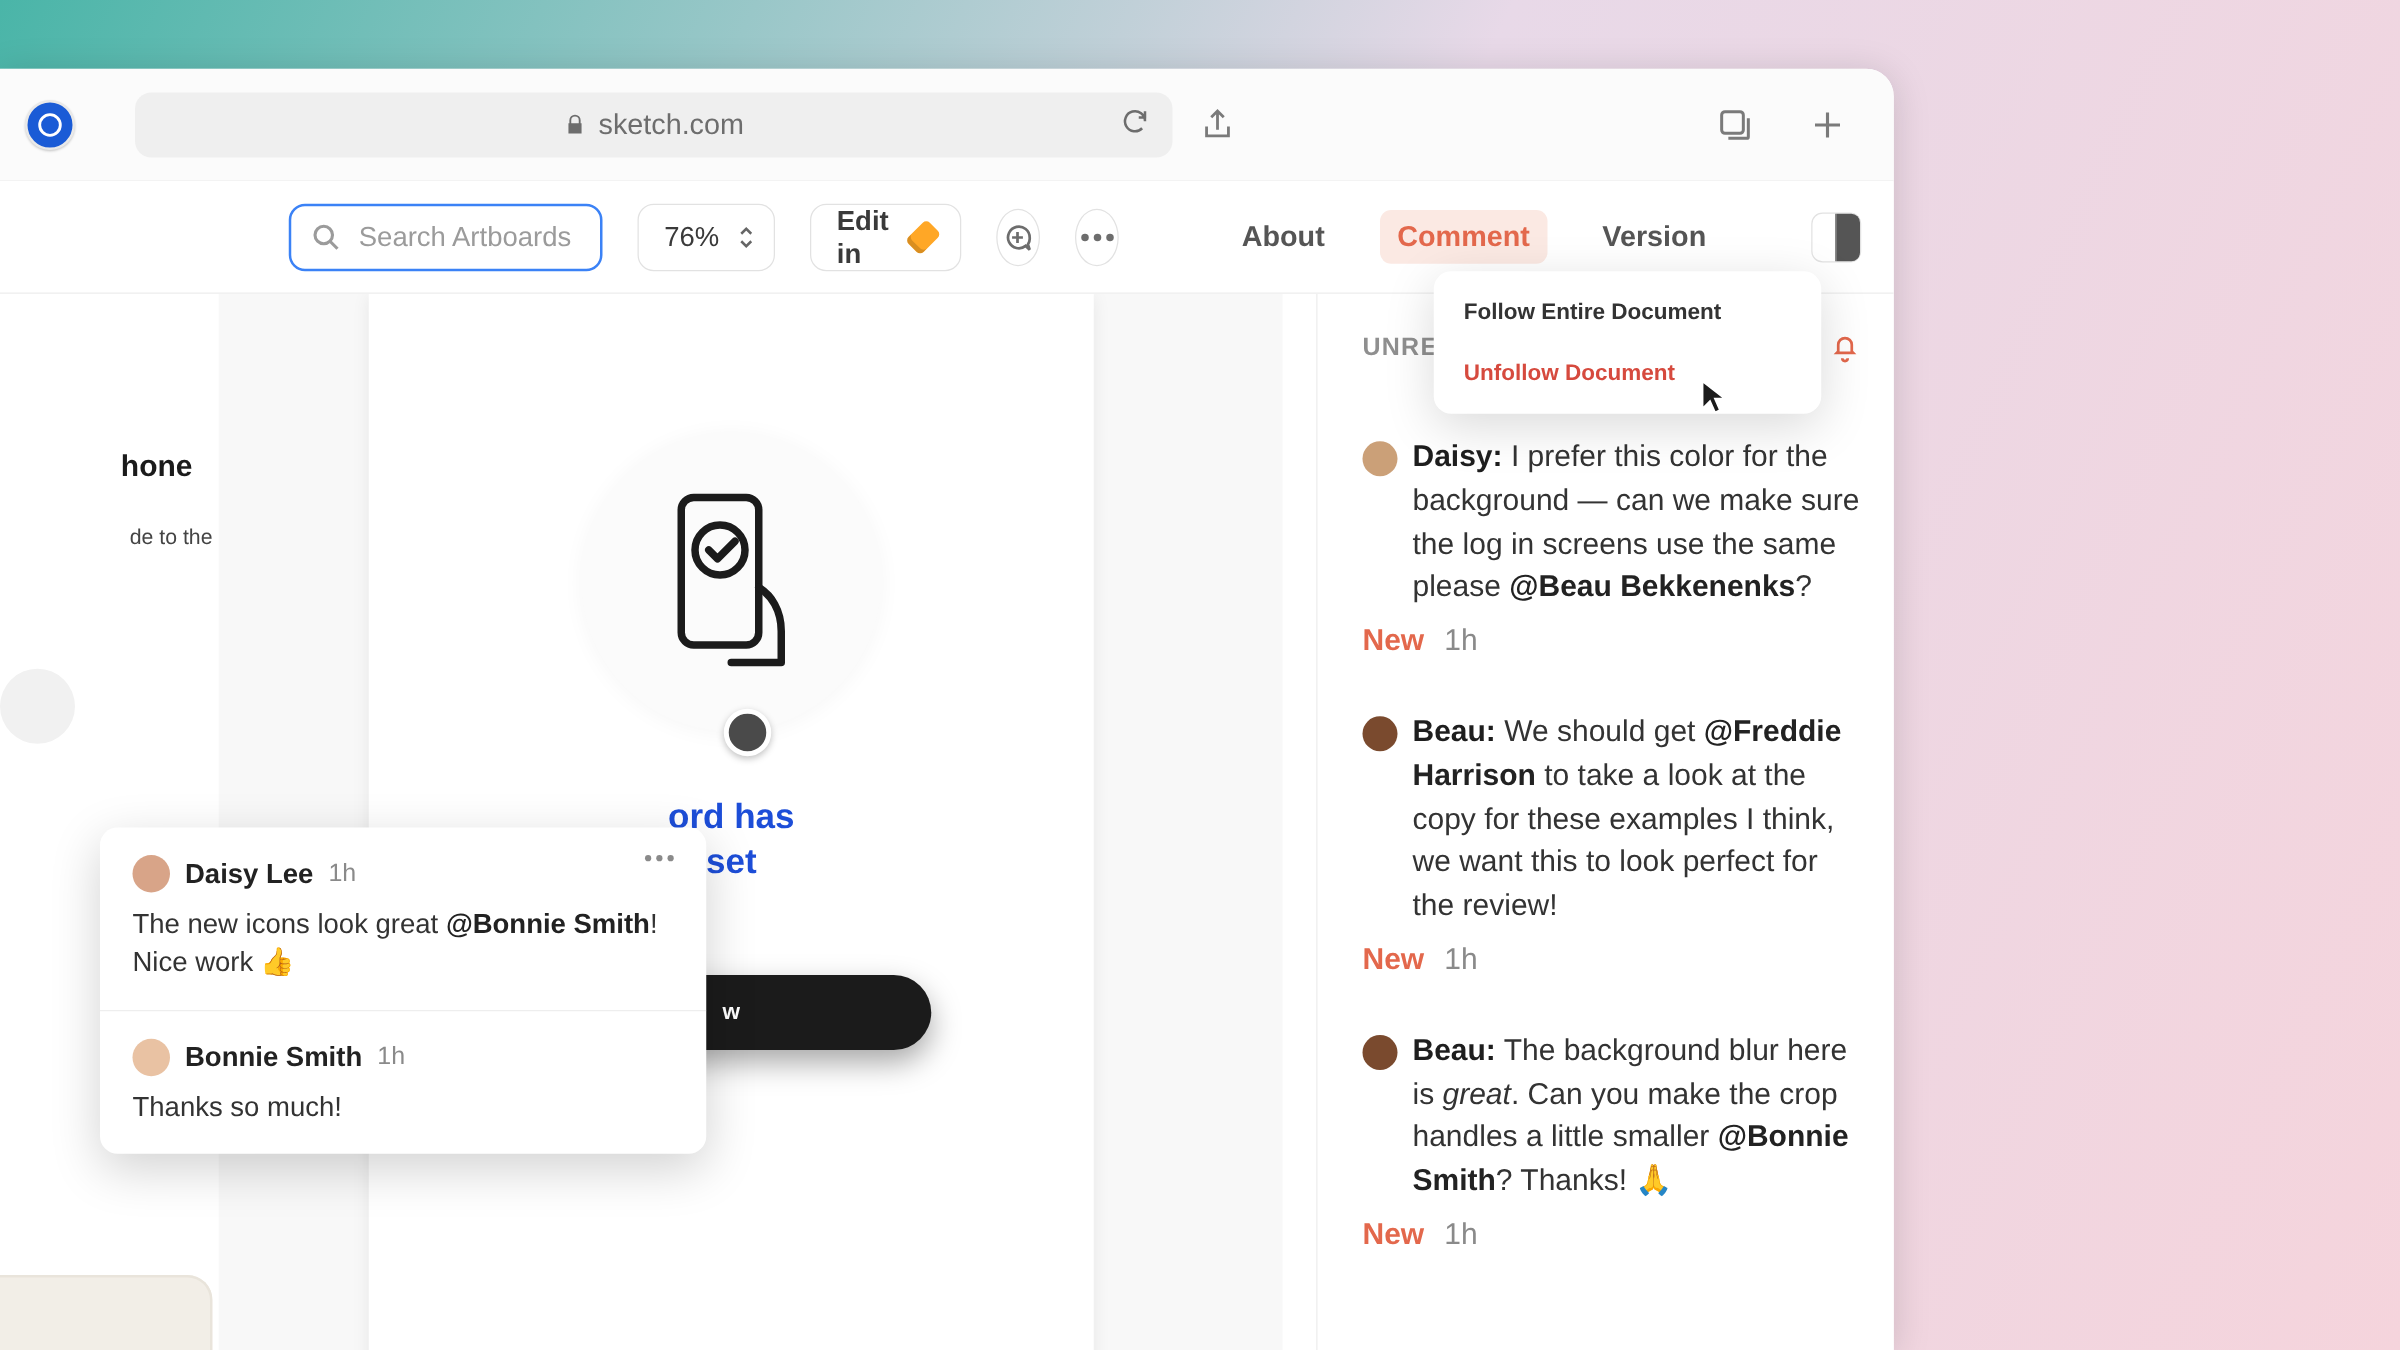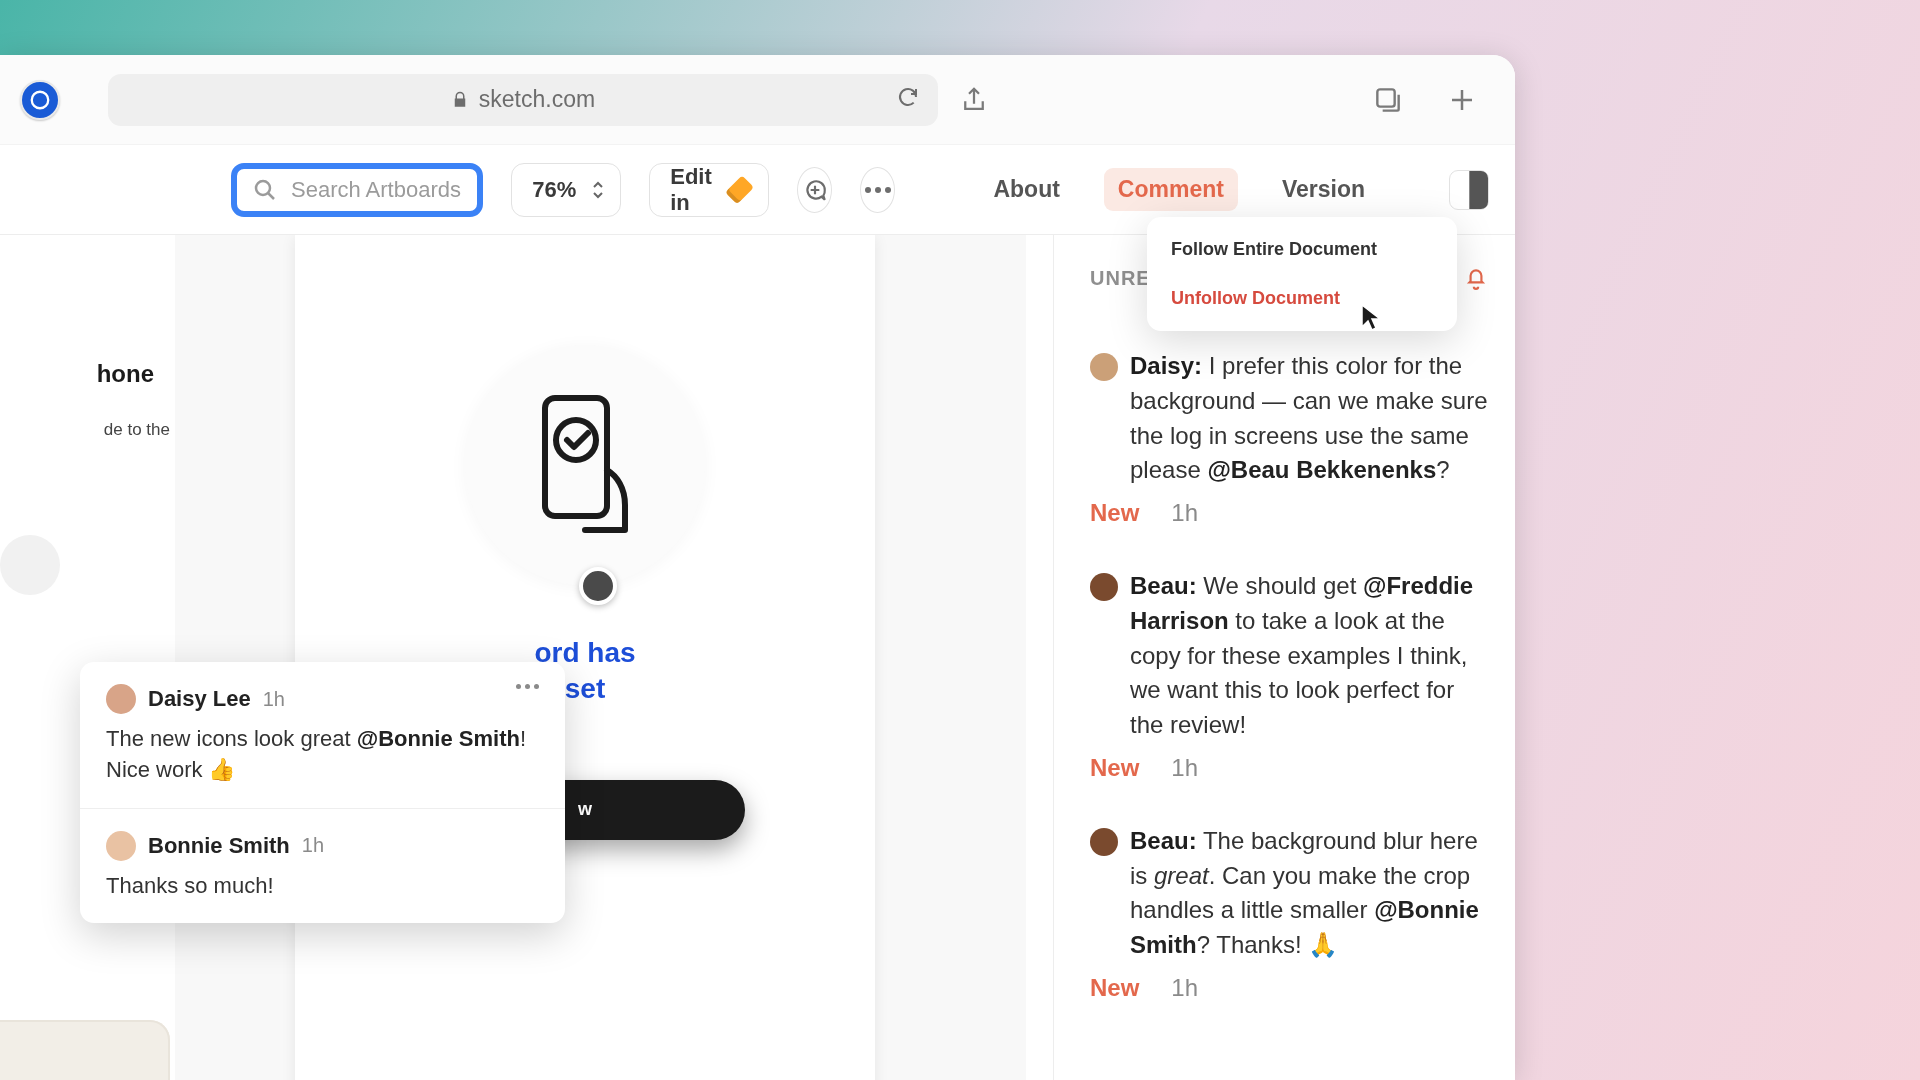--- a/index.html
+++ b/index.html
@@ -68,38 +68,38 @@
     align-items: center;
     padding: 0 26px;
     gap: 28px;
     background: #ffffff;
     border-bottom: 1px solid #ededed;
     z-index: 5;
   }
   .search-box {
     width: 320px;
     height: 54px;
-    border: 6px solid #3b82f6;
+    border: 2px solid #3b82f6;
     border-radius: 13px;
     display:flex; align-items:center;
     padding: 0 16px;
     gap: 14px;
     color: #9b9b9b;
     font-size: 22px;
     margin-left: 205px;
   }
   .zoom-box {
     height: 54px;
     border: 1px solid #e2e2e2;
     border-radius: 13px;
     display:flex; align-items:center;
     padding: 0 14px 0 20px;
     gap: 14px;
     font-size: 22px;
-    font-weight: 700;
+    font-weight: 400;
     color: #3a3a3a;
   }
   .edit-box {
     height: 54px;
     border: 1px solid #e2e2e2;
     border-radius: 13px;
     display:flex; align-items:center;
     padding: 0 20px;
     gap: 12px;
     font-size: 22px;
@@ -247,21 +247,21 @@
     z-index:50;
     font-size:22px;
   }
   .comment-list { margin-top: 58px; display:flex; flex-direction:column; gap: 38px;}
   .c-item { font-size:24px; line-height:1.45; color:#333;}
   .c-top { display:flex; align-items:flex-start; gap:12px;}
   .c-av { width:28px; height:28px; border-radius:50%; background:#cba078; flex-shrink:0; margin-top:4px;}
   .c-av.b { background:#7a4a2e;}
   .c-name { font-weight:800; color:#1e1e1e;}
   .c-body { display:inline;}
-  .c-meta { margin-top: 8px; display:flex; gap:32px; }
+  .c-meta { margin-top: 8px; display:flex; gap:16px; }
   .c-new { color:#e3684c; font-weight:700;}
   .c-time { color:#8a8a8a;}
   .ital { font-style: italic; }
 </style>
 </head>
 <body>
 
 <div class="browser-window">
   <div class="browser-toolbar">
     <div class="password-icon">

